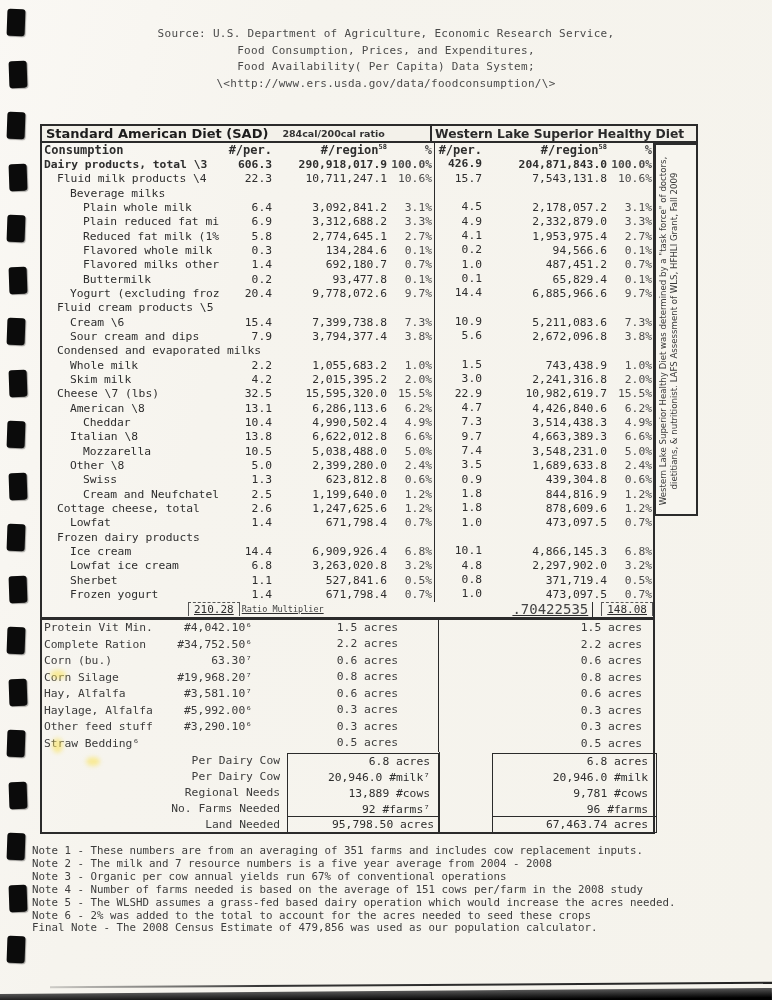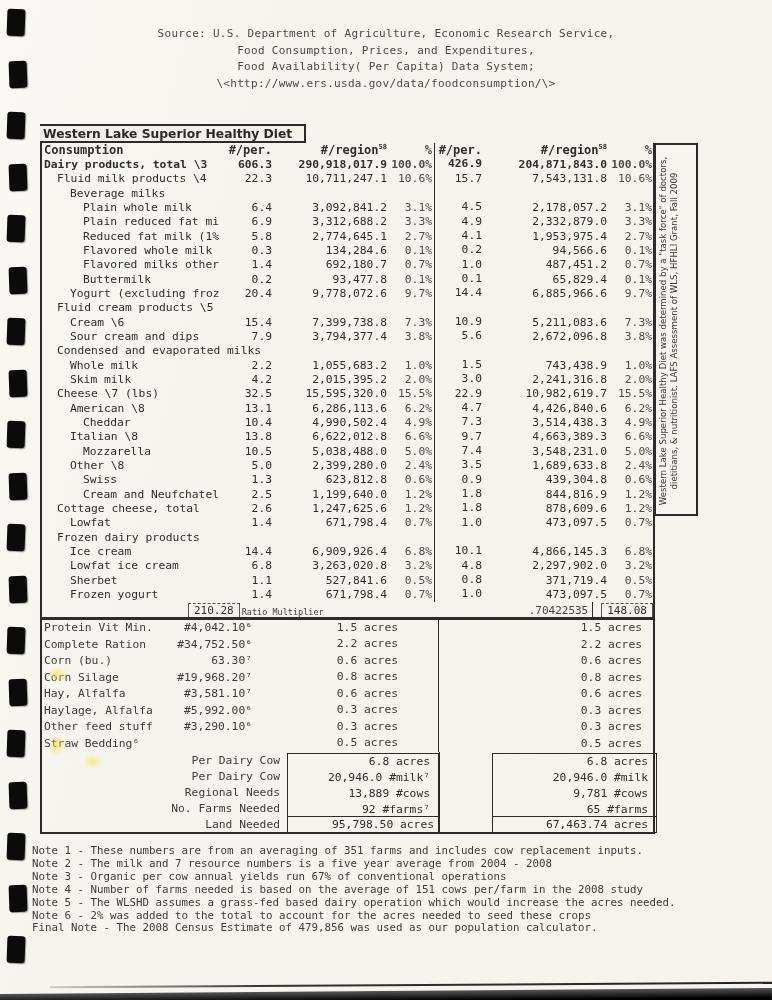--- a/index.html
+++ b/index.html
@@ -22,25 +22,25 @@
   .crow{display:grid;grid-template-columns:180px 50px 115px 47px 48px 125px 47px;height:14.33px;align-items:center;font-size:11.3px;}
   .crow .lbl{white-space:nowrap;overflow:hidden;padding-left:2px;}
   .crow .lbl.full{grid-column:1 / span 4;overflow:visible;}
   .crow .num{text-align:right;white-space:nowrap;}
   .crow .pct{text-align:right;color:#4c4c4c;padding-right:2px;}
   .crow .div{border-left:1.6px solid #2b2b2b;height:14.33px;box-sizing:border-box;}
   .crow.hdr{font-weight:bold;font-size:12px;}
   .crow.bold{font-weight:bold;}
   sup{font-size:7px;}
   
-  .ratio{display:flex;height:15px;align-items:flex-end;font-size:11px;}
+  .ratio{display:flex;height:15px;align-items:center;font-size:11px;text-decoration:underline;}
   .rbox{box-sizing:border-box;border-top:1.6px dashed #555;border-left:1px solid #555;border-right:1px solid #555;padding:0 5px;white-space:nowrap;}
   .rbox.left{margin-left:146px;}
   .rlab{font-size:8.5px;color:#444;padding-left:2px;white-space:nowrap;}
-  .rmult{font-size:11px;color:#444;margin-left:auto;padding-right:4px;}
+  .rmult{font-size:14px;color:#444;margin-left:auto;padding-right:4px;}
   .rdiv{border-left:1.6px solid #2b2b2b;align-self:stretch;}
   .rbox.right{margin-left:8px;}
   
   .sidebox{position:absolute;left:615px;top:19px;width:43px;height:373px;box-sizing:border-box;border:2px solid #2b2b2b;border-left:1.6px solid #2b2b2b;background:#f7f5ef;overflow:hidden;}
   .sidetext{position:absolute;width:360px;height:38px;left:-159px;top:167px;transform:rotate(-90deg);font-family:"DejaVu Sans","Liberation Sans",sans-serif;font-size:8.6px;line-height:11px;color:#3a3a3a;text-align:center;}
   
   .feed{width:615px;box-sizing:border-box;border-left:2px solid #2b2b2b;border-right:2px solid #2b2b2b;border-top:1.6px solid #2b2b2b;}
   .frow{display:grid;grid-template-columns:120px 90px 187px 218px;height:16.5px;align-items:center;font-size:11.3px;color:#3c3c3c;}
   .frow .nm{white-space:nowrap;padding-left:2px;}
   .frow .amt{text-align:right;white-space:nowrap;}
@@ -88,20 +88,24 @@
 
   <div class="source" id="source-block">
       <div>Source: U.S. Department of Agriculture, Economic Research Service,</div>
       <div>Food Consumption, Prices, and Expenditures,</div>
       <div>Food Availability( Per Capita) Data System;</div>
       <div>\&lt;http://www.ers.usda.gov/data/foodconsumption/\&gt;</div>
     </div>
 
   <div class="tbl">
     <div class="thead">
+      <div class="sad-head">
+        <span class="t1">Standard American Diet (SAD)</span>
+        <span class="t2">284cal/200cal ratio</span>
+      </div>
       <div class="wl-head">Western Lake Superior Healthy Diet</div>
     </div>
 
     <div class="consump">
       <div class="crow hdr">
         <div class="lbl">Consumption</div>
         <div class="num">#/per.</div>
         <div class="num"><span>#/region</span><sup>58</sup></div>
         <div class="pct">%</div>
         <div class="num div">#/per.</div>
@@ -456,21 +460,21 @@
           <div class="v">13,889 #cows</div>
           <div class="v">92 #farms⁷</div>
         </div>
       <div class="vbox" style="left:245px;top:64px;width:152px;height:17px;padding-left:44px;">
         <div class="v">95,798.50 acres</div>
       </div>
       <div class="vbox" id="wlshd-values-box" style="left:450px;top:1px;width:165px;height:64px;">
           <div class="v">6.8 acres</div>
           <div class="v">20,946.0 #milk</div>
           <div class="v">9,781 #cows</div>
-          <div class="v">65 #farms</div>
+          <div class="v">96 #farms</div>
         </div>
       <div class="vbox" style="left:450px;top:64px;width:165px;height:17px;">
         <div class="v">67,463.74 acres</div>
       </div>
     </div>
   </div>
 
   <div class="notes" id="notes-block">
       <div>Note 1 - These numbers are from an averaging of 351 farms and includes cow replacement inputs.</div>
       <div>Note 2 - The milk and 7 resource numbers is a five year average from 2004 - 2008</div>

